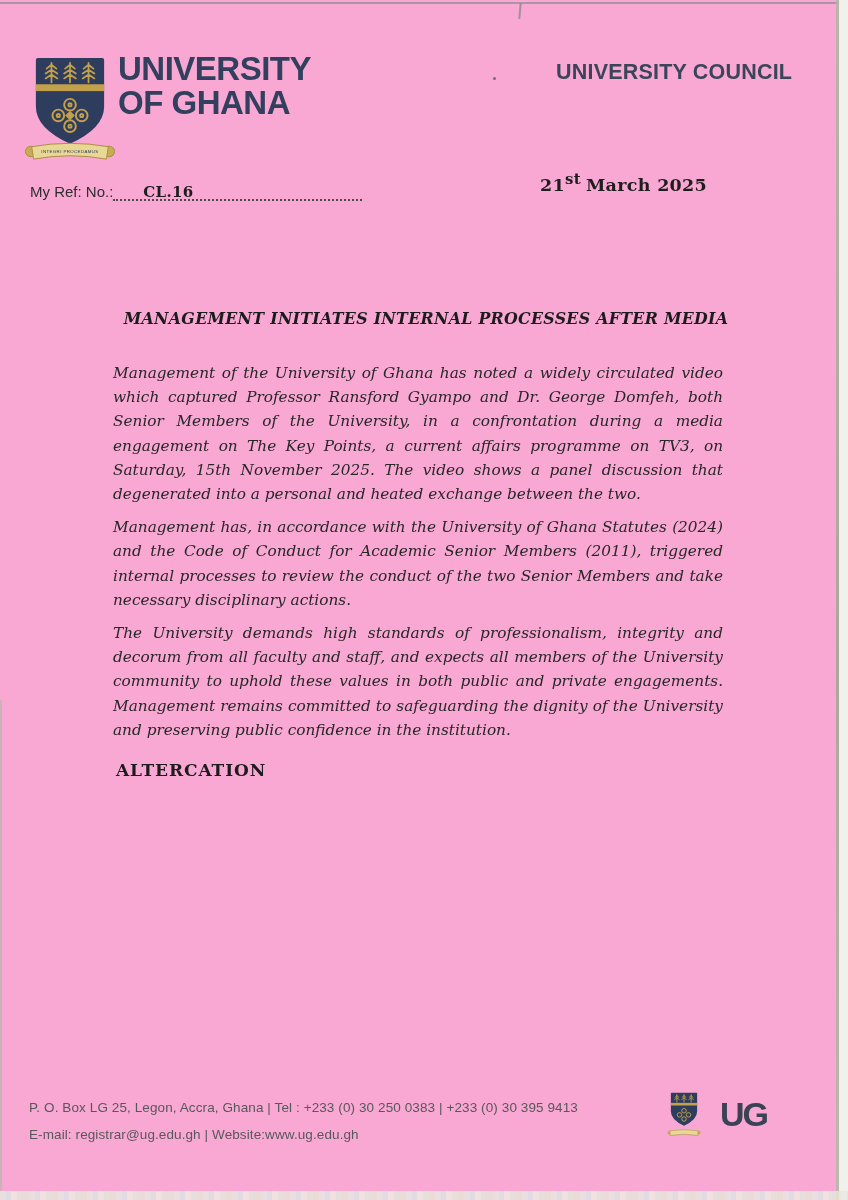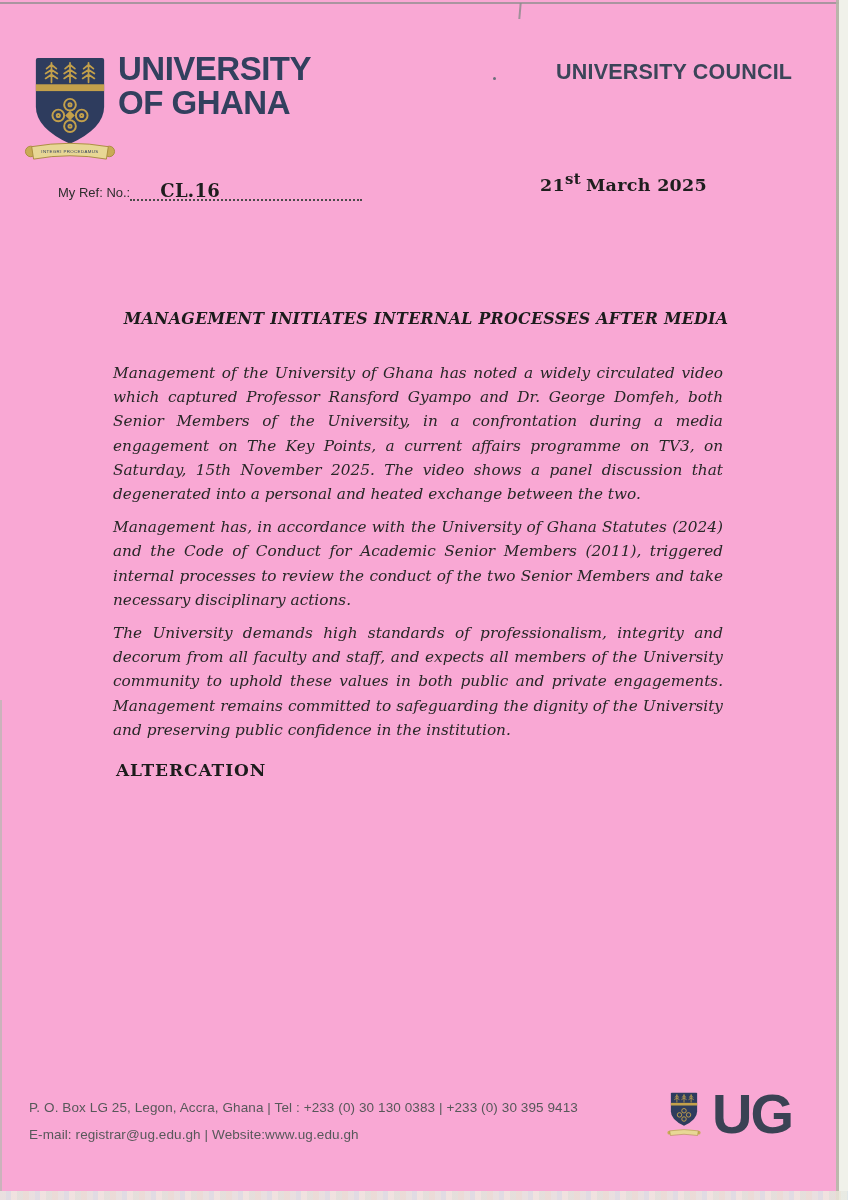--- a/index.html
+++ b/index.html
@@ -29,25 +29,25 @@
     color:#32405e;
   }
   .org-name span{display:block;}
   .council{
     position:absolute;left:536px;top:60px;width:280px;
     font-weight:bold;font-size:21.5px;letter-spacing:.2px;color:#3b4559;margin-left:20px;
   }
 
   
   .ref-row{position:absolute;left:30px;top:181px;width:332px;display:flex;align-items:flex-end;}
-  .ref-label{font-size:13px;color:#2e2e2e;white-space:nowrap;padding-bottom:1px;margin-left:28px;}
+  .ref-label{font-size:15px;color:#2e2e2e;white-space:nowrap;padding-bottom:1px;}
   .ref-dots{flex:1;position:relative;height:18px;border-bottom:2px dotted #4a4a4a;}
   .ref-number{
     position:absolute;left:30px;bottom:-2px;
-    font-family:"DejaVu Serif",serif;font-weight:bold;font-size:18px;color:#1d1d1d;letter-spacing:.3px;
+    font-family:"DejaVu Serif",serif;font-weight:bold;font-size:15px;color:#1d1d1d;letter-spacing:.3px;
   }
   .date-line{
     position:absolute;left:540px;top:175px;
     font-family:"DejaVu Serif",serif;font-weight:bold;font-size:17.5px;color:#1e1e1e;letter-spacing:.3px;
   }
   .date-line sup{font-size:15px;line-height:0;}
   .date-rest{margin-left:5px;}
 
   
   .letter-title{
@@ -66,22 +66,22 @@
     position:absolute;left:116px;top:760px;
     font-family:"DejaVu Serif",serif;font-weight:bold;font-size:17px;letter-spacing:.9px;color:#1c1c1c;
   }
 
   
   .footer-text{position:absolute;left:29px;top:1100px;font-size:13.5px;color:#57585a;letter-spacing:.1px;}
   .footer-text .line{margin-bottom:12px;}
   .footer-logo{position:absolute;left:668px;top:1092px;display:flex;align-items:flex-start;}
   .footer-crest{width:32px;display:flex;flex-direction:column;align-items:center;}
   .ug-wordmark{
-    font-weight:bold;font-size:56px;line-height:44px;letter-spacing:-2px;
-    color:#3a4254;margin-left:12px;
+    font-weight:bold;font-size:34px;line-height:44px;letter-spacing:-2px;
+    color:#3a4254;margin-left:20px;
   }
 </style>
 </head>
 <body>
 
 <div class="page">
 
   <div class="art-top-line"></div>
   <div class="art-top-tick"></div>
   <div class="art-right-strip"></div>
@@ -141,21 +141,21 @@
 
   <div class="letter-body">
     <p>Management of the University of Ghana has noted a widely circulated video which captured Professor Ransford Gyampo and Dr. George Domfeh, both Senior Members of the University, in a confrontation during a media engagement on The Key Points, a current affairs programme on TV3, on Saturday, 15th November 2025. The video shows a panel discussion that degenerated into a personal and heated exchange between the two.</p>
     <p>Management has, in accordance with the University of Ghana Statutes (2024) and the Code of Conduct for Academic Senior Members (2011), triggered internal processes to review the conduct of the two Senior Members and take necessary disciplinary actions.</p>
     <p>The University demands high standards of professionalism, integrity and decorum from all faculty and staff, and expects all members of the University community to uphold these values in both public and private engagements. Management remains committed to safeguarding the dignity of the University and preserving public confidence in the institution.</p>
   </div>
 
   <div class="signoff">ALTERCATION</div>
 
   <div class="footer-text">
-    <div class="line">P. O. Box LG 25, Legon, Accra, Ghana | Tel : +233 (0) 30 130 0383 | +233 (0) 30 395 9413</div>
+    <div class="line">P. O. Box LG 25, Legon, Accra, Ghana | Tel : +233 (0) 30 250 0383 | +233 (0) 30 395 9413</div>
     <div class="line">E-mail: registrar@ug.edu.gh | Website:www.ug.edu.gh</div>
   </div>
 
   <div class="footer-logo">
     <div class="footer-crest">
       <svg width="30" height="36" viewBox="0 0 80 96">
         <path d="M7 2 H73 Q75 2 75 4 V52 Q75 74 40 90 Q5 74 5 52 V4 Q5 2 7 2 Z" fill="#2e3c5e"></path>
         <rect x="5" y="29" width="70" height="7" fill="#c3a04b"></rect>
         <g stroke="#c3a04b" stroke-width="2.2" fill="none" stroke-linecap="round">
           <path d="M21 27 V7 M21 10 l-5 4 M21 10 l5 4 M21 16 l-6 4 M21 16 l6 4"></path>

